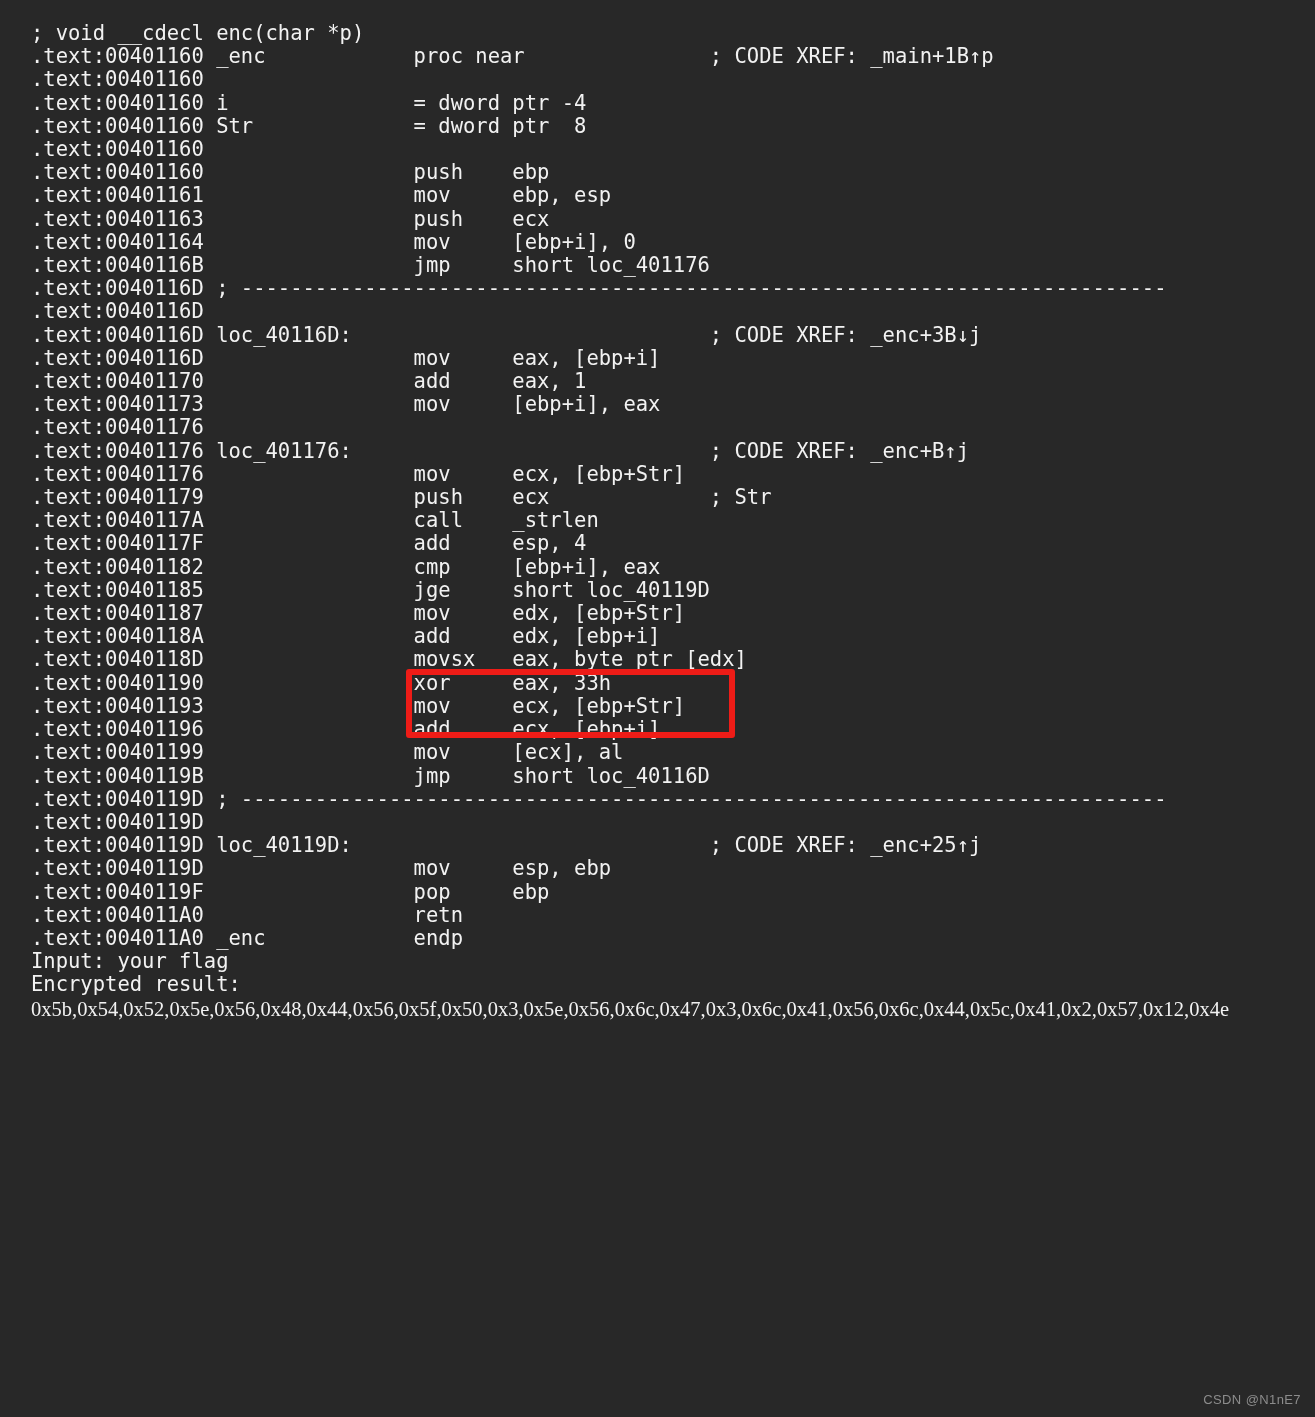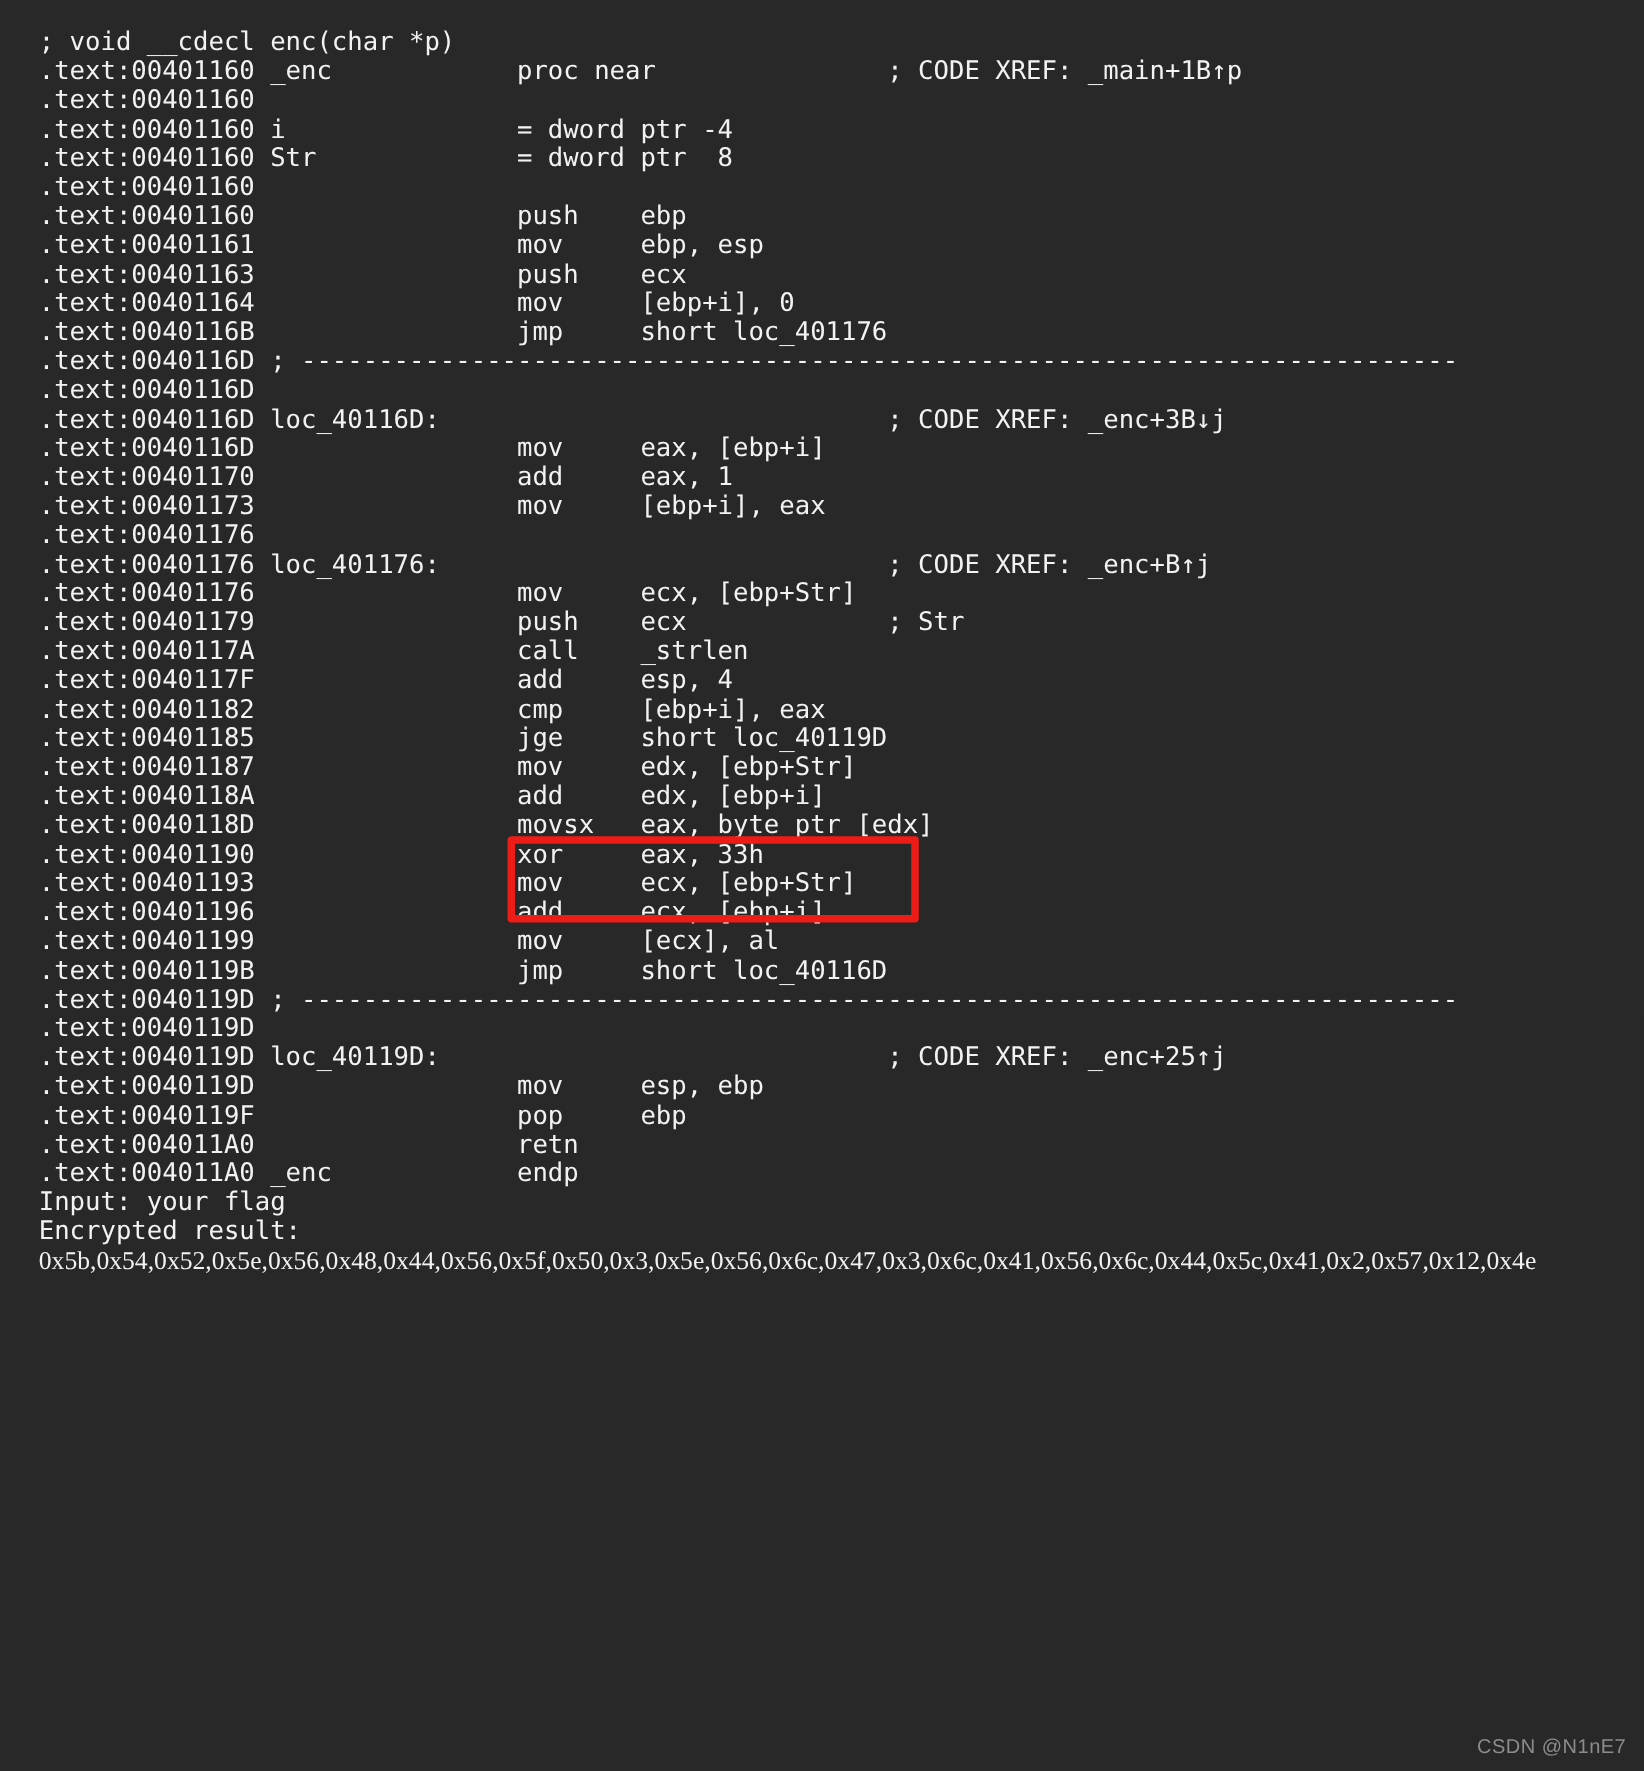--- a/index.html
+++ b/index.html
@@ -58,21 +58,21 @@
     border-radius: 3px;
     box-sizing: border-box;
     pointer-events: none;
   }
   #watermark {
     position: absolute;
     right: 14px;
     bottom: 10px;
     color: #8c8c8c;
     font-family: "Liberation Sans", sans-serif;
-    font-size: 16px;
+    font-size: 13px;
     letter-spacing: 0.4px;
   }
 </style>
 </head>
 <body>
 
 <div id="screen">
 
   <div id="listing"><span class="ln wrap">; void __cdecl enc(char *p)</span><span class="ln wrap">.text:00401160 _enc            proc near               ; CODE XREF: _main+1B↑p</span><span class="ln wrap">.text:00401160</span><span class="ln wrap">.text:00401160 i               = dword ptr -4</span><span class="ln wrap">.text:00401160 Str             = dword ptr  8</span><span class="ln wrap">.text:00401160</span><span class="ln wrap">.text:00401160                 push    ebp</span><span class="ln wrap">.text:00401161                 mov     ebp, esp</span><span class="ln wrap">.text:00401163                 push    ecx</span><span class="ln wrap">.text:00401164                 mov     [ebp+i], 0</span><span class="ln wrap">.text:0040116B                 jmp     short loc_401176</span><span class="ln wrap">.text:0040116D ; ---------------------------------------------------------------------------</span><span class="ln wrap">.text:0040116D</span><span class="ln wrap">.text:0040116D loc_40116D:                             ; CODE XREF: _enc+3B↓j</span><span class="ln wrap">.text:0040116D                 mov     eax, [ebp+i]</span><span class="ln wrap">.text:00401170                 add     eax, 1</span><span class="ln wrap">.text:00401173                 mov     [ebp+i], eax</span><span class="ln wrap">.text:00401176</span><span class="ln wrap">.text:00401176 loc_401176:                             ; CODE XREF: _enc+B↑j</span><span class="ln wrap">.text:00401176                 mov     ecx, [ebp+Str]</span><span class="ln wrap">.text:00401179                 push    ecx             ; Str</span><span class="ln wrap">.text:0040117A                 call    _strlen</span><span class="ln wrap">.text:0040117F                 add     esp, 4</span><span class="ln wrap">.text:00401182                 cmp     [ebp+i], eax</span><span class="ln wrap">.text:00401185                 jge     short loc_40119D</span><span class="ln wrap">.text:00401187                 mov     edx, [ebp+Str]</span><span class="ln wrap">.text:0040118A                 add     edx, [ebp+i]</span><span class="ln wrap">.text:0040118D                 movsx   eax, byte ptr [edx]</span><span class="ln wrap">.text:00401190                 xor     eax, 33h</span><span class="ln wrap">.text:00401193                 mov     ecx, [ebp+Str]</span><span class="ln wrap">.text:00401196                 add     ecx, [ebp+i]</span><span class="ln wrap">.text:00401199                 mov     [ecx], al</span><span class="ln wrap">.text:0040119B                 jmp     short loc_40116D</span><span class="ln wrap">.text:0040119D ; ---------------------------------------------------------------------------</span><span class="ln wrap">.text:0040119D</span><span class="ln wrap">.text:0040119D loc_40119D:                             ; CODE XREF: _enc+25↑j</span><span class="ln wrap">.text:0040119D                 mov     esp, ebp</span><span class="ln wrap">.text:0040119F                 pop     ebp</span><span class="ln wrap">.text:004011A0                 retn</span><span class="ln wrap">.text:004011A0 _enc            endp</span><span class="ln">Input: your flag</span><span class="ln">Encrypted result:</span><span class="hexline">0x5b,0x54,0x52,0x5e,0x56,0x48,0x44,0x56,0x5f,0x50,0x3,0x5e,0x56,0x6c,0x47,0x3,0x6c,0x41,0x56,0x6c,0x44,0x5c,0x41,0x2,0x57,0x12,0x4e</span></div>
 

